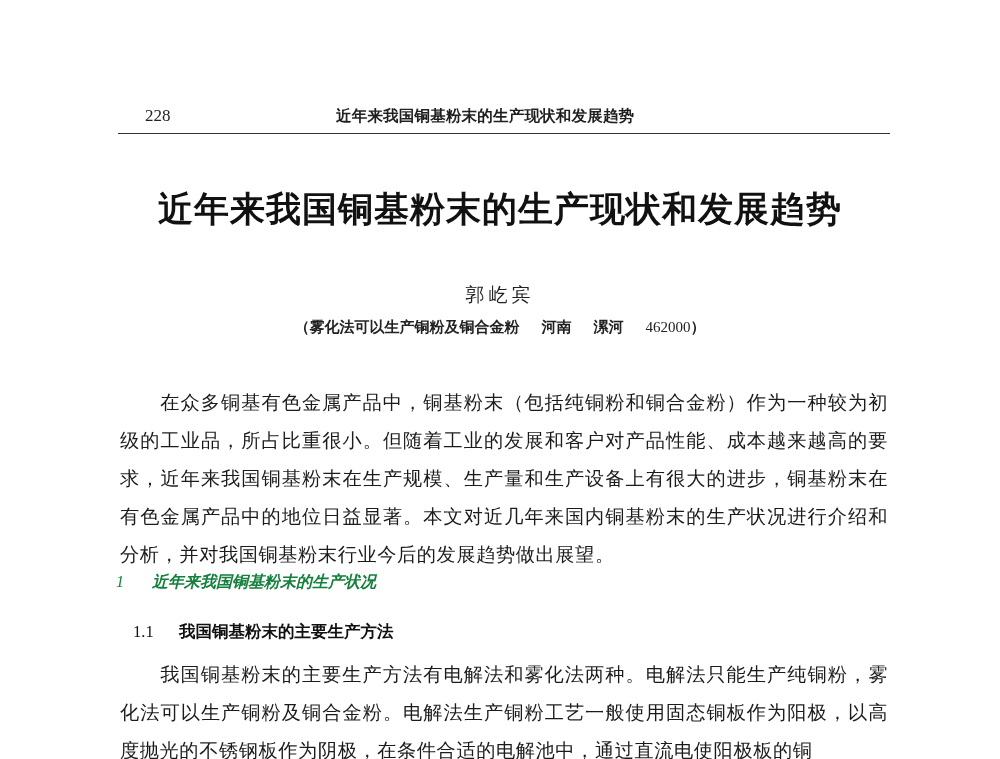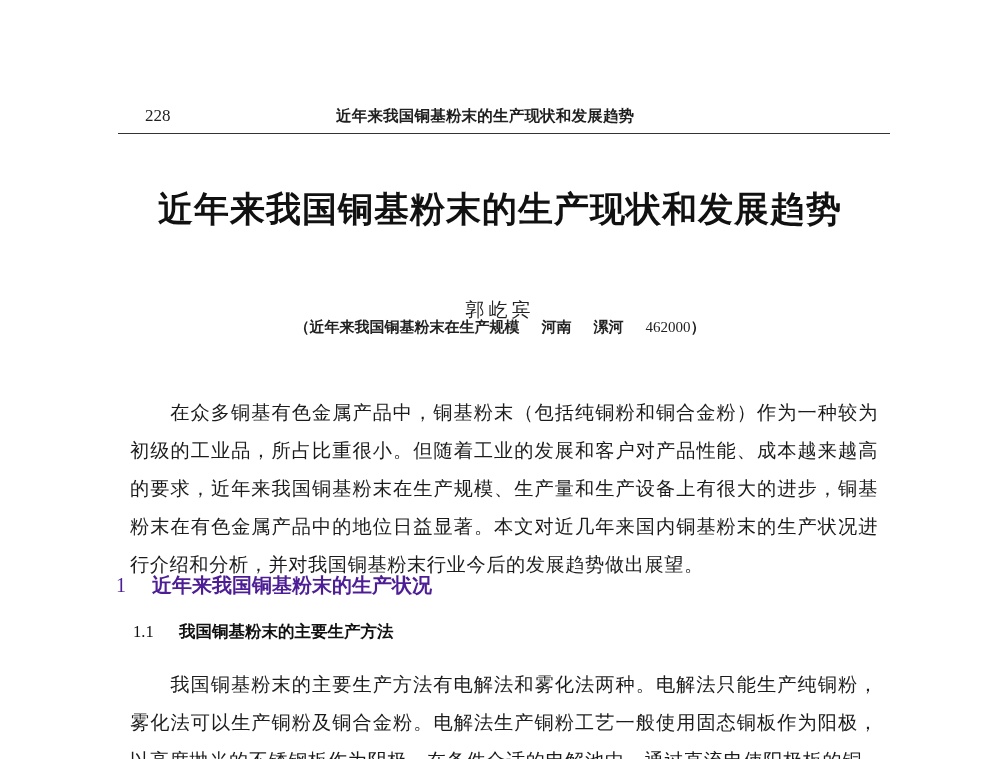--- a/index.html
+++ b/index.html
@@ -58,21 +58,21 @@
       font-family: "DejaVu Sans", "Liberation Sans", sans-serif;
       font-weight: bold;
       font-size: 35px;
       letter-spacing: 1px;
       color: #111;
     }
     .author {
       position: absolute;
       left: 0;
       width: 1000px;
-      top: 297px;
+      top: 282px;
       text-align: center;
       font-family: "DejaVu Serif", "Liberation Serif", serif;
       font-size: 19px;
       letter-spacing: 4px;
       color: #222;
     }
     .affiliation {
       position: absolute;
       left: 0;
       width: 1000px;
@@ -89,33 +89,34 @@
       left: 116px;
       width: 776px;
       font-family: "DejaVu Serif", "Liberation Serif", serif;
       font-size: 19.2px;
       line-height: 38px;
       color: #1b1b1b;
       letter-spacing: 0.6px;
       text-align: justify;
     }
     .body-text p {
-      margin: 14px;
+      margin: 4px;
       text-indent: 2.1em;
     }
     .para-1 { top: 380px; }
     .para-2 { top: 652px; }
     .section-heading {
       position: absolute;
       left: 116px;
       top: 572px;
       font-family: "DejaVu Sans", "Liberation Sans", sans-serif;
       font-weight: bold;
-      font-size: 20px;
-      color: #4c1d95;
+      font-size: 16px;
+      color: #15803d;
+      font-style: italic;
     }
     .section-heading .num {
       font-family: "Liberation Serif", "DejaVu Serif", serif;
       font-weight: normal;
       display: inline-block;
       width: 36px;
     }
     .subsection-heading {
       position: absolute;
       left: 116px;
@@ -140,21 +141,21 @@
   <span class="page-number">228</span>
   <span class="running-title">近年来我国铜基粉末的生产现状和发展趋势</span>
 </div>
 <div class="header-rule"></div>
 
 <div class="paper-title">近年来我国铜基粉末的生产现状和发展趋势</div>
 
 <div class="author">郭屹宾</div>
 
 <div class="affiliation">
-  <span>（</span><span>近年来我国铜基粉末在生产规模</span><span class="gap"></span><span>河南</span><span class="gap"></span><span>漯河</span><span class="gap"></span><span style="font-weight:normal;font-family:'Liberation Serif',serif;">462000</span><span>）</span>
+  <span>（</span><span>雾化法可以生产铜粉及铜合金粉</span><span class="gap"></span><span>河南</span><span class="gap"></span><span>漯河</span><span class="gap"></span><span style="font-weight:normal;font-family:'Liberation Serif',serif;">462000</span><span>）</span>
 </div>
 
 <div class="body-text para-1">
   <p>在众多铜基有色金属产品中，铜基粉末（包括纯铜粉和铜合金粉）作为一种较为初级的工业品，所占比重很小。但随着工业的发展和客户对产品性能、成本越来越高的要求，近年来我国铜基粉末在生产规模、生产量和生产设备上有很大的进步，铜基粉末在有色金属产品中的地位日益显著。本文对近几年来国内铜基粉末的生产状况进行介绍和分析，并对我国铜基粉末行业今后的发展趋势做出展望。</p>
 </div>
 
 <div class="section-heading">
   <span class="num">1</span><span>近年来我国铜基粉末的生产状况</span>
 </div>
 

